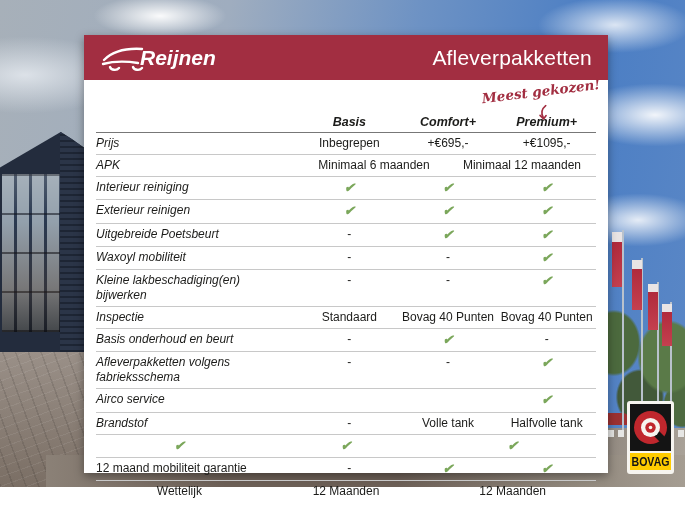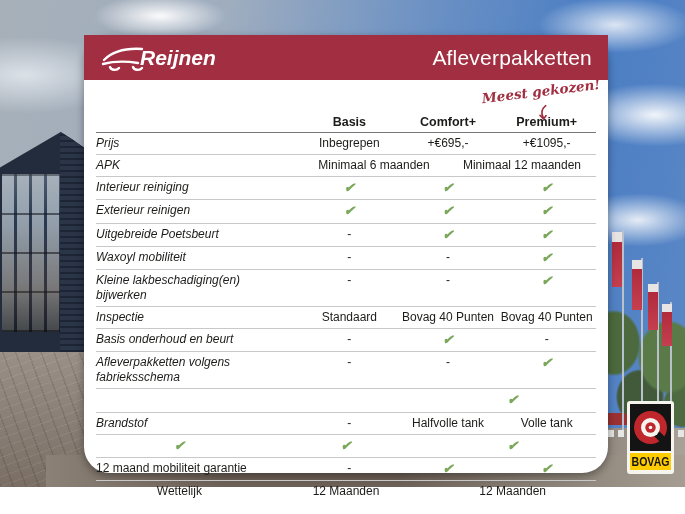--- a/index.html
+++ b/index.html
@@ -35,32 +35,32 @@
       background:linear-gradient(100deg,#8f867d,#aba49a);}
   .fence{position:absolute;left:598px;top:430px;width:87px;height:7px;
       background:repeating-linear-gradient(90deg,#e6e6e4 0 6px,transparent 6px 10px);}
   .bottom-strip{position:absolute;left:46px;right:0;top:455px;height:32px;background:
       linear-gradient(90deg,#8b8177 0%,#6d6057 28%,#6d6057 55%,#8d8479 80%,#a59d92 100%);}
   .pole{position:absolute;width:2px;background:#b9c2cc;}
   .flag{position:absolute;width:10px;background:linear-gradient(to bottom,#e9e4e4 0 18%,#b02a3c 18%,#c4404f 100%);}
   .car{position:absolute;height:12px;border-radius:4px 6px 2px 2px;}
   
   .card{position:absolute;left:84px;top:35px;width:524px;height:438px;background:#fff;
-        box-shadow:0 3px 9px rgba(0,0,0,.38);border-radius:26px;}
+        box-shadow:0 3px 9px rgba(0,0,0,.38);}
   .card-header{height:45px;background:#a22e41;display:flex;align-items:center;
         justify-content:space-between;padding:0 16px 0 16px;box-sizing:border-box;}
   .logo{display:flex;align-items:center;}
   .card-title{color:#fff;font-weight:normal;font-size:21px;letter-spacing:.2px;}
   .card-body{position:relative;padding:4px 12px 0 12px;color:#1c1c1a;}
   .annotation{position:absolute;top:3px;right:4px;width:126px;text-align:center;color:#a22e41;
         transform:rotate(-7deg);font-family:"DejaVu Serif",serif;font-style:italic;
         font-weight:bold;font-size:13.5px;}
   .annotation-arrow{position:absolute;top:25px;right:58px;transform:rotate(-8deg);}
   .thead{display:flex;margin-top:26px;align-items:flex-end;border-bottom:1px solid #777;
-        padding-bottom:3px;font-weight:bold;font-size:12.5px;height:19px;}
+        padding-bottom:3px;font-weight:bold;font-style:italic;font-size:12.5px;height:19px;}
   .lblcol{width:204px;padding-right:6px;box-sizing:border-box;}
   .col{flex:1;text-align:center;}
   .trow{display:flex;align-items:flex-start;border-bottom:1px solid #c8c8c8;padding:3px 0;
         min-height:15px;font-size:12px;line-height:1.25;}
   .trow:last-child{border-bottom:none;}
   .trow .rlabel{font-style:italic;}
   .trow.plain .rlabel{font-style:normal;}
   .check{color:#7ba75b;font-size:13px;font-weight:bold;font-style:italic;}
   
   .bovag{position:absolute;left:627px;top:401px;width:47px;height:58px;}
@@ -181,29 +181,30 @@
     <div class="col"><span class="check">✔</span></div>
     <div class="col">-</div>
   </div>
           <div class="trow">
     <div class="lblcol rlabel">Afleverpakketten volgens fabrieksschema</div>
     <div class="col">-</div>
     <div class="col">-</div>
     <div class="col"><span class="check">✔</span></div>
   </div>
           <div class="trow">
+    <div class="lblcol rlabel">Airco service</div>
     <div class="col"></div>
     <div class="col"></div>
     <div class="col"><span class="check">✔</span></div>
   </div>
           <div class="trow">
     <div class="lblcol rlabel">Brandstof</div>
     <div class="col">-</div>
+    <div class="col">Volle tank</div>
     <div class="col">Halfvolle tank</div>
-    <div class="col">Volle tank</div>
   </div>
           <div class="trow">
     <div class="col"><span class="check">✔</span></div>
     <div class="col"><span class="check">✔</span></div>
     <div class="col"><span class="check">✔</span></div>
   </div>
           <div class="trow plain">
     <div class="lblcol rlabel">12 maand mobiliteit garantie</div>
     <div class="col">-</div>
     <div class="col"><span class="check">✔</span></div>

